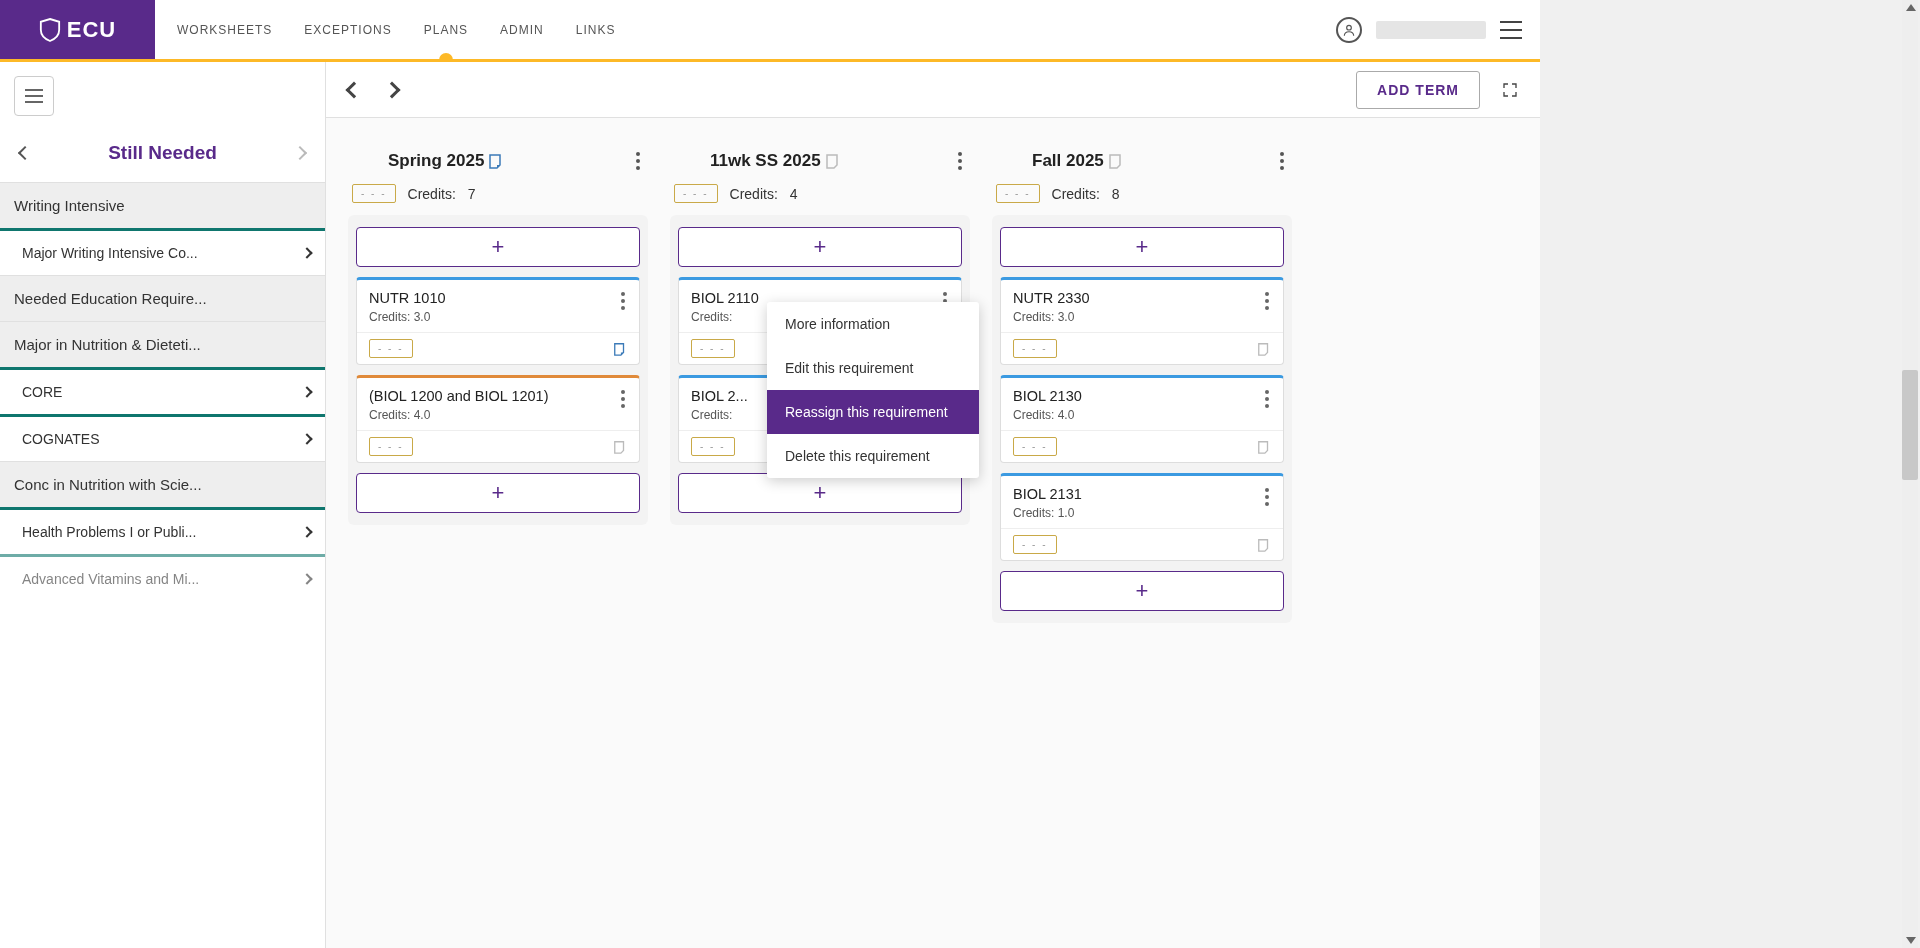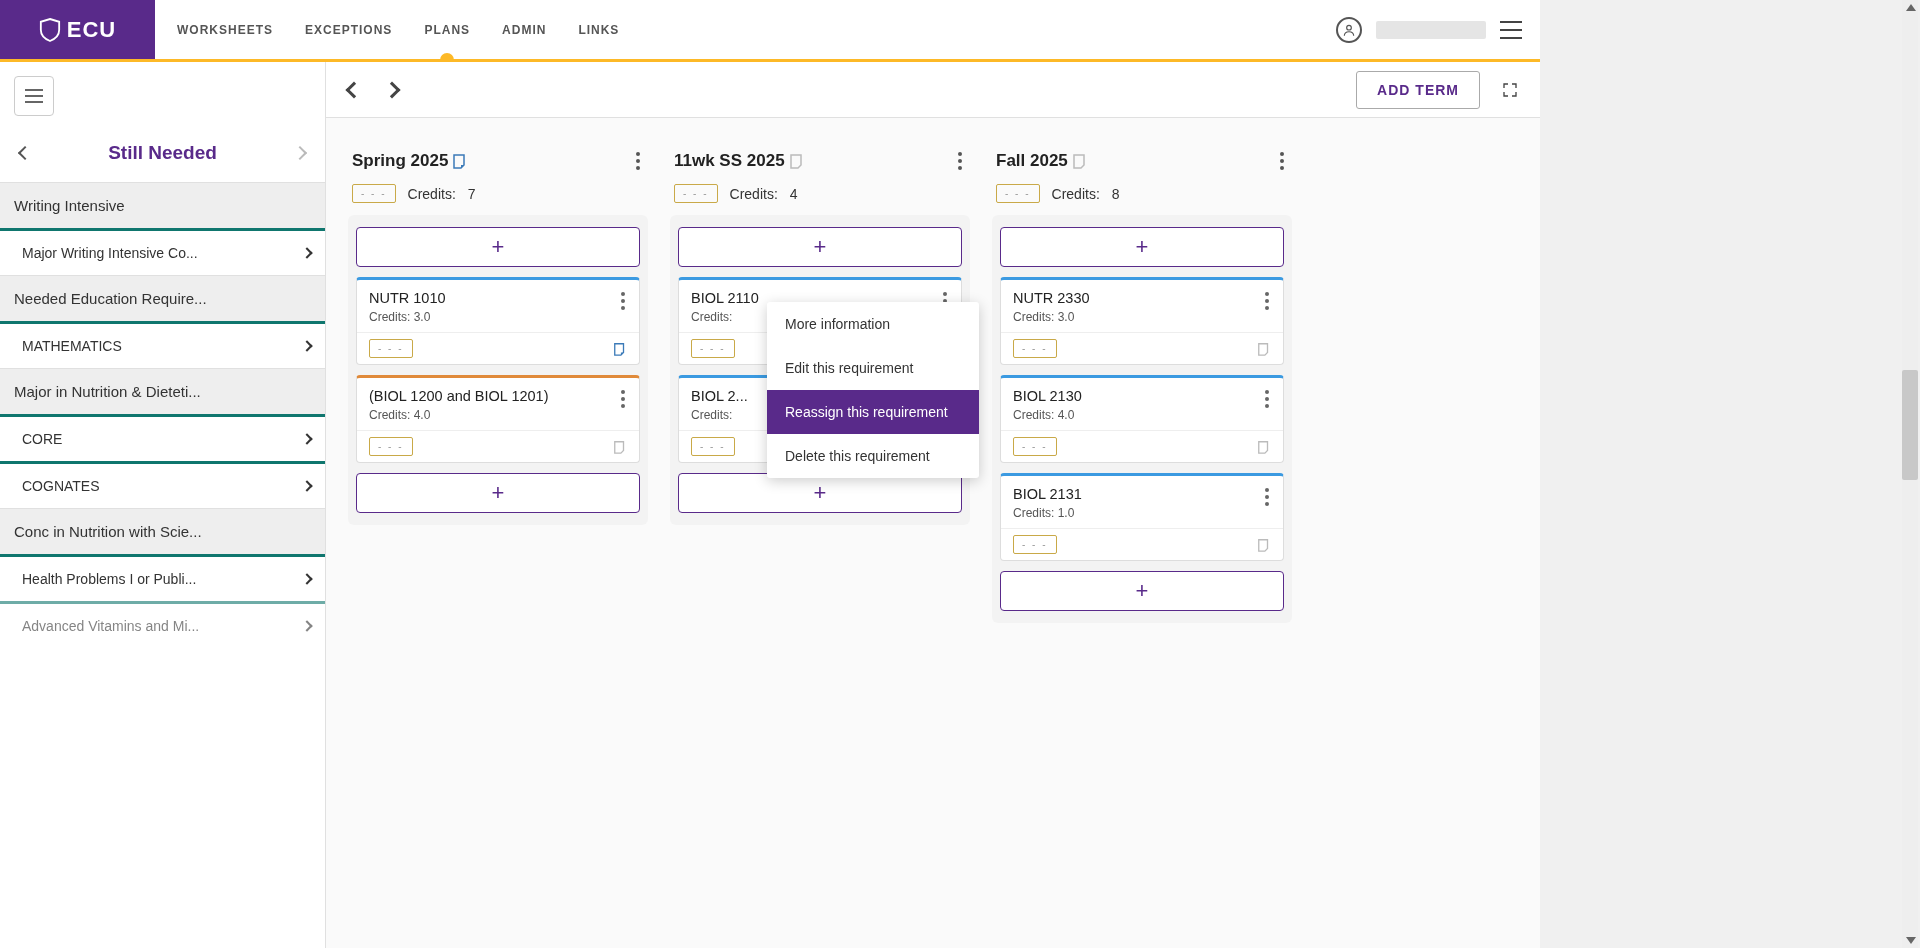--- a/index.html
+++ b/index.html
@@ -7,21 +7,21 @@
 
 .app-wrapper { display: flex; height: 948px; width: 1920px; }
 .main-area { width: 1540px; background: #fff; display: flex; flex-direction: column; }
 
 
 .topbar { height: 62px; display: flex; align-items: stretch; border-bottom: 3px solid #fdb927; }
 .logo-block { width: 155px; background: #592a8a; display: flex; align-items: center; justify-content: center; }
 .logo-text { color: #fff; font-size: 22px; font-weight: bold; letter-spacing: 1px; display: flex; align-items: center; gap: 6px; }
 .logo-shield { width: 22px; height: 26px; }
 .nav-links { display: flex; align-items: center; gap: 32px; padding-left: 22px; }
-.nav-link { color: #555; font-size: 12px; font-weight: bold; letter-spacing: 1px; cursor: pointer; position: relative; }
+.nav-link { color: #555; font-size: 12px; font-weight: normal; letter-spacing: 1px; cursor: pointer; position: relative; }
 .nav-link.active::after { content: ''; position: absolute; bottom: -23px; left: 50%; transform: translateX(-50%); width: 14px; height: 7px; background: #fdb927; border-radius: 7px 7px 0 0; }
 .topbar-right { margin-left: auto; display: flex; align-items: center; gap: 14px; padding-right: 18px; }
 .user-icon { width: 26px; height: 26px; border: 2px solid #555; border-radius: 50%; display:flex; align-items:center; justify-content:center; }
 .user-blur { width: 110px; height: 18px; background: #e5e5e5; border-radius: 2px; }
 .hamburger { width: 22px; height: 18px; display: flex; flex-direction: column; justify-content: space-between; cursor: pointer; }
 .hamburger span { height: 2px; background: #444; }
 
 
 .content-row { flex: 1; display: flex; overflow: hidden; }
 
@@ -55,21 +55,21 @@
 .tb-chev { width: 12px; height: 12px; border-left: 3px solid #444; border-bottom: 3px solid #444; cursor: pointer; margin-right: 26px; }
 .tb-chev.l { transform: rotate(45deg); }
 .tb-chev.r { transform: rotate(-135deg); }
 .add-term-btn { margin-left: auto; border: 1px solid #aaa; padding: 10px 20px; color: #592a8a; font-weight: bold; font-size: 14px; letter-spacing: 1px; border-radius: 3px; cursor:pointer; background:#fff; }
 .fullscreen-icon { width: 16px; height: 16px; margin-left: 22px; cursor:pointer; }
 
 .terms-row { flex: 1; display: flex; gap: 22px; padding: 30px 22px; overflow-x: auto; }
 
 .term-col { width: 300px; flex-shrink: 0; }
 .term-header { display: flex; align-items: center; padding: 0 4px 6px 4px; }
-.term-title { font-size: 17px; font-weight: bold; color: #222; display: flex; align-items: center; gap: 4px; }
+.term-title { font-size: 17px; font-weight: bold; color: #222; display: flex; align-items: center; gap: 4px; margin-left: 36px; }
 .note-icon { width: 16px; height: 16px; }
 .term-more { margin-left: auto; cursor:pointer; display:flex; flex-direction:column; gap:3px; align-items:center; padding:4px;}
 .term-more span { width:4px; height:4px; background:#555; border-radius:50%; }
 .term-credits { display: flex; align-items: center; gap: 12px; padding: 4px 4px 12px 4px; font-size: 14px; color: #333; }
 .dash-box { border: 1px solid #c9a948; padding: 3px 8px; font-size: 10px; color: #999; border-radius: 2px; letter-spacing: 2px; }
 
 .term-body { background: #f3f3f3; border-radius: 6px; padding: 12px 8px; display: flex; flex-direction: column; gap: 10px; }
 .add-course { border: 1px solid #592a8a; border-radius: 4px; height: 40px; display:flex; align-items:center; justify-content:center; color:#592a8a; font-size:22px; cursor:pointer; background:#fff; }
 
 .course-card { background: #fff; border: 1px solid #ddd; border-radius: 4px; position: relative; }
@@ -148,24 +148,20 @@
           <div class="sidebar-title">Still Needed</div>
           <div class="chev right"></div>
         </div>
         <div class="sidebar-list">
           <div class="sb-group"><span class="truncate">Writing Intensive</span></div>
           <div class="sb-item">
               <span class="truncate">Major Writing Intensive Co...</span>
               <span class="chev-r"></span>
             </div>
           <div class="sb-group"><span class="truncate">Needed Education Require...</span></div>
-          <div class="sb-item">
-              <span class="truncate">MATHEMATICS</span>
-              <span class="chev-r"></span>
-            </div>
           <div class="sb-group"><span class="truncate">Major in Nutrition &amp; Dieteti...</span></div>
           <div class="sb-item">
               <span class="truncate">CORE</span>
               <span class="chev-r"></span>
             </div>
           <div class="sb-item">
               <span class="truncate">COGNATES</span>
               <span class="chev-r"></span>
             </div>
           <div class="sb-group"><span class="truncate">Conc in Nutrition with Scie...</span></div>

